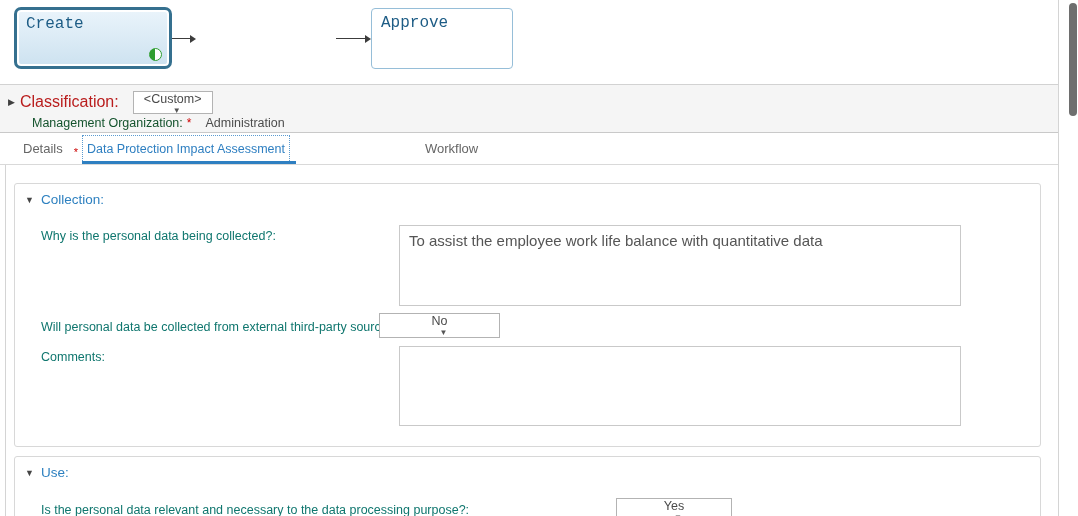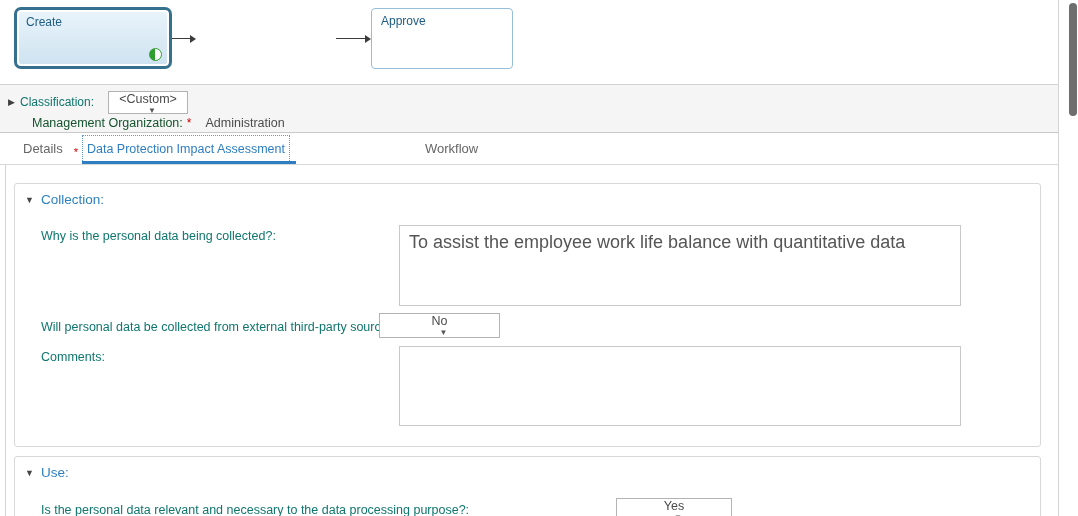--- a/index.html
+++ b/index.html
@@ -4,23 +4,23 @@
 <style>
   * { margin:0; padding:0; box-sizing:border-box; }
   body { background:#fff; }
   .screen {
     position:relative; width:1078px; height:516px; overflow:hidden;
     background:#fff; font-family:"Liberation Sans", sans-serif;
   }
 
   
   .wf-node {
-    position:absolute; font-size:12px; color:#1d5c85;
+    position:absolute; font-size:16px; color:#1d5c85;
     padding:5px 9px; background:#fff;
-    border:1px solid #96bed8; border-radius:4px;
+    border:1px solid #96bed8; border-radius:4px;font-family:Liberation Mono, monospace;
   }
   .wf-node.active {
     border:3px solid #35708f; border-radius:7px;
     box-shadow: inset 0 0 0 2px #fff;
     background:linear-gradient(180deg,#eaf4fb 0%,#cde2f0 100%);
   }
   .wf-node-create { left:14px; top:7px;  width:158px; height:62px; }
   .wf-node-edit   { left:196px; top:8px; width:140px; height:61px; }
   .wf-node-approve{ left:371px; top:8px; width:142px; height:61px; }
   .wf-status {
@@ -37,21 +37,21 @@
   .wf-arrow-1 { left:172px; width:18px; }
   .wf-arrow-2 { left:336px; width:29px; }
 
   
   .meta-band {
     position:absolute; left:0; top:84px; width:1058px; height:49px;
     background:#f5f5f5; border-top:1px solid #d2d2d2; border-bottom:1px solid #c9c9c9;
   }
   .class-row { position:absolute; left:8px; top:5px; height:24px; display:flex; align-items:center; }
   .expander { font-size:9px; color:#3f3f3f; width:12px; cursor:default; }
-  .class-label { font-size:12px; color:#0f766e; margin-right:14px; }
+  .class-label { font-size:16px; color:#b91c1c; margin-right:14px; }
   .dd {
     display:inline-flex; align-items:center; justify-content:space-between;
     background:#fff; border:1px solid #b3b3b3; padding:0 7px;
     font-size:12.5px; color:#4a4a4a; cursor:pointer;flex-direction:column;
   }
   .class-dd { width:80px; height:23px; }
   .caret { font-size:8px; color:#555; margin-left:8px; }
   .mgmt-row { position:absolute; left:32px; top:29px; height:18px; display:flex; align-items:center; font-size:12.5px; }
   .mgmt-label { color:#14532d; }
   .req { color:#cc0000; margin-left:4px; font-size:12px; }
@@ -85,21 +85,21 @@
   .section-use { top:456px; height:90px; }
   .section-header {
     position:absolute; left:10px; top:8px; display:flex; align-items:center;
     font-size:13.5px; color:#2e81c0; cursor:pointer;
   }
   .twistie { font-size:9px; color:#454545; margin-right:7px; }
   .fld-label { position:absolute; left:26px; font-size:12.5px; color:#0f766e; }
   .ta {
     position:absolute; left:384px; width:562px; resize:none;
     border:1px solid #c9c9c9; background:#fff; padding:6px 9px;
-    font-family:"Liberation Sans", sans-serif; font-size:18px; color:#555;
+    font-family:"Liberation Sans", sans-serif; font-size:15px; color:#555;
     outline:none;
   }
   .fld-dd { position:absolute; height:25px; }
 
   
   .sb-track { position:absolute; left:1063px; top:0; width:15px; height:516px; background:#fff; }
   .sb-thumb { position:absolute; left:6px; top:3px; width:8px; height:113px; background:#6e6e6e; border-radius:4px; cursor:pointer; }
 </style>
 </head>
 <body>

